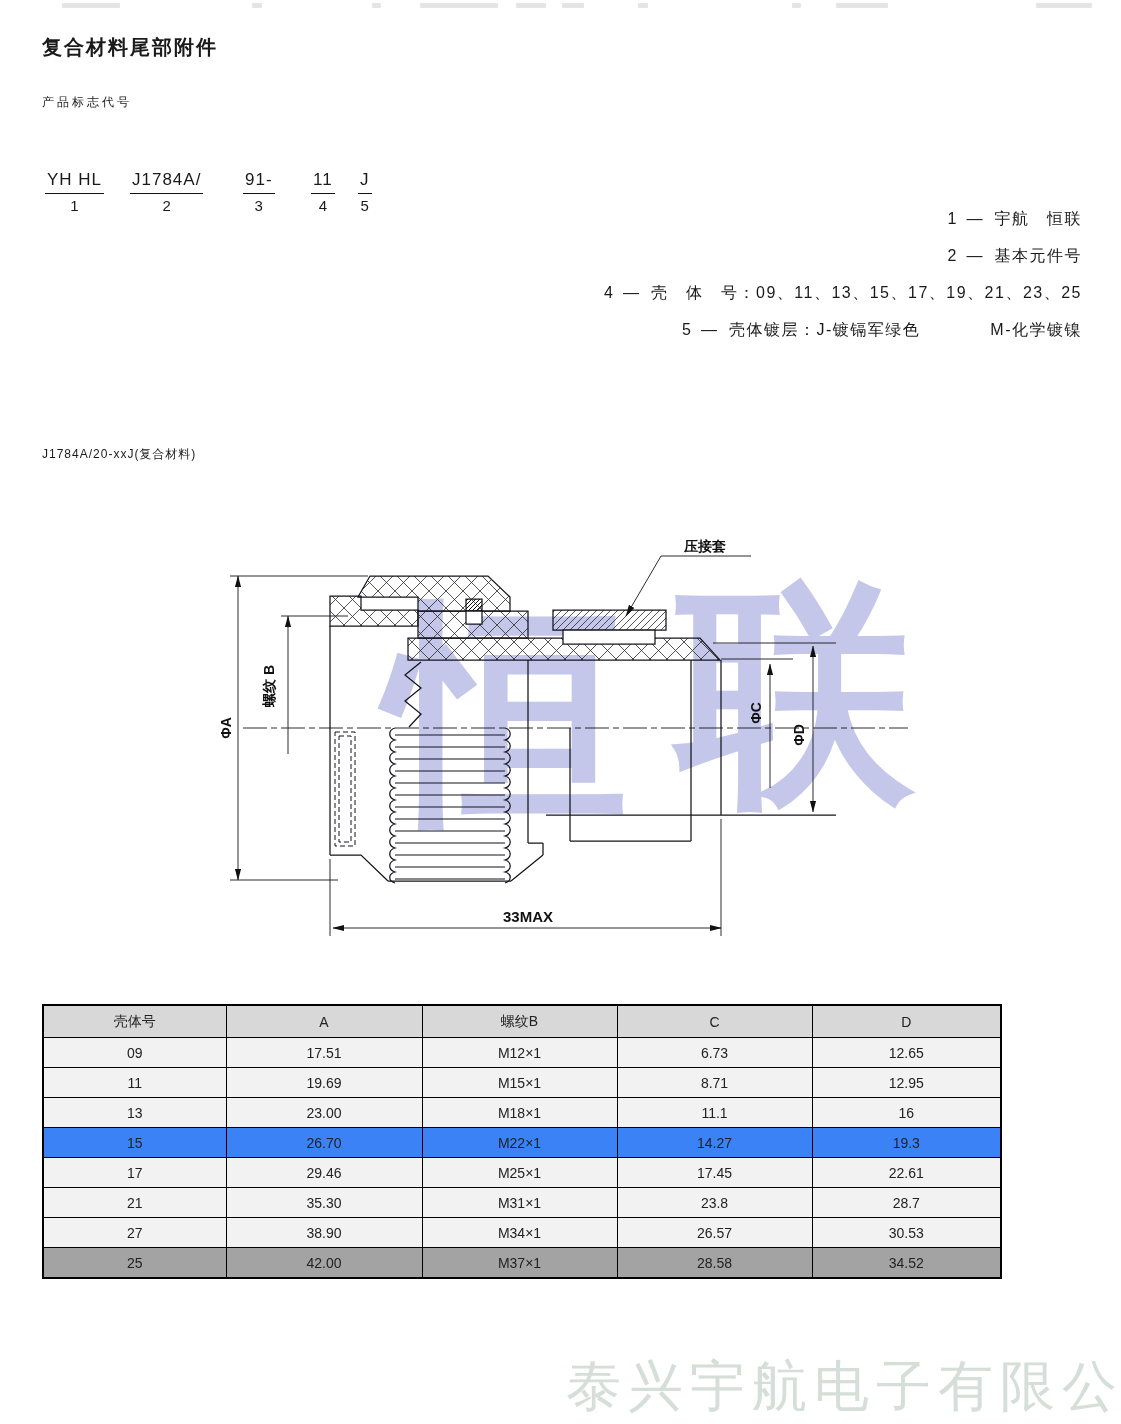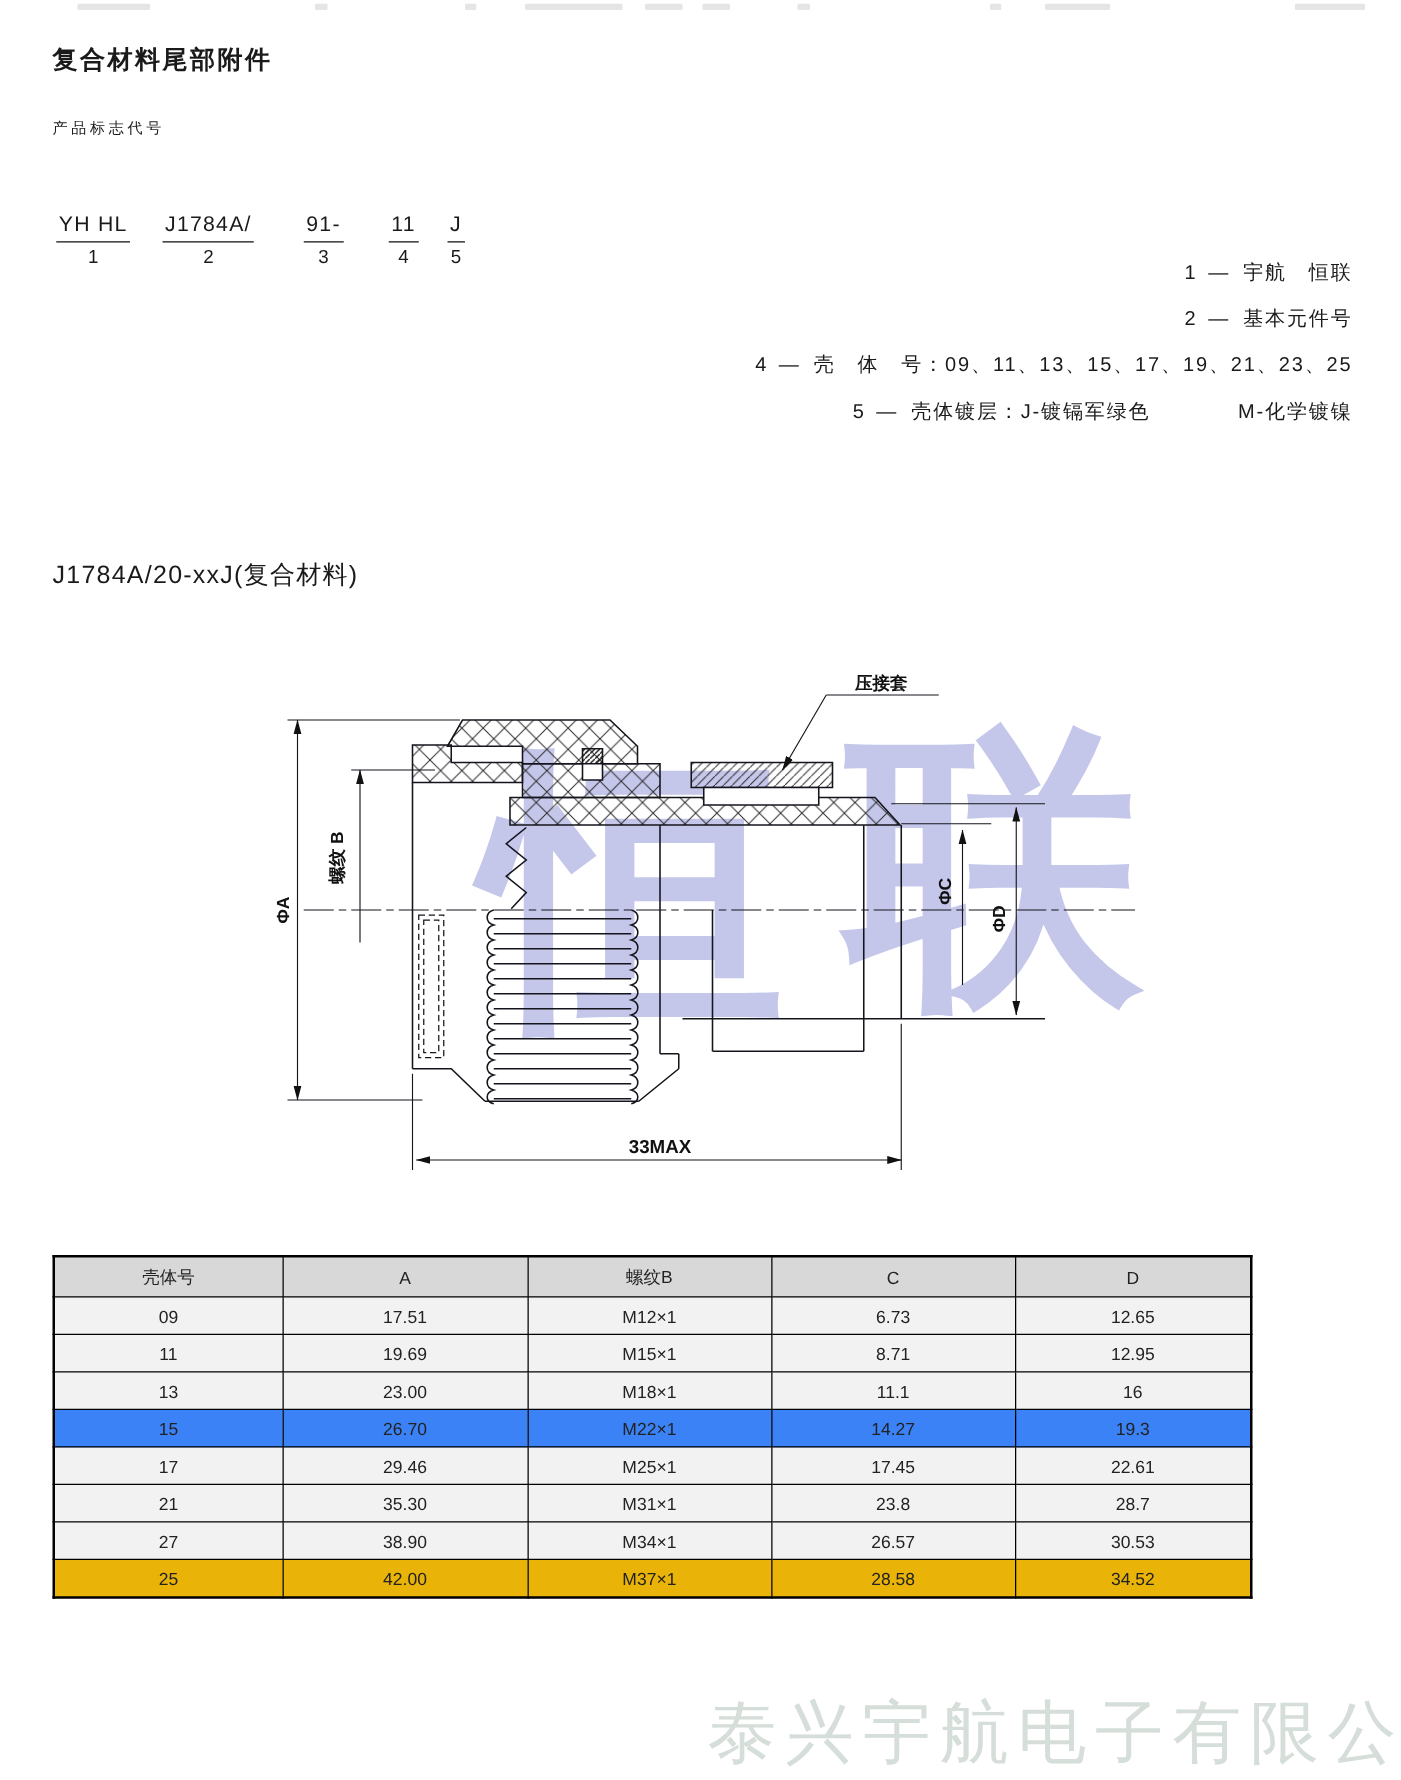--- a/index.html
+++ b/index.html
@@ -33,21 +33,21 @@
   .code-num{font-size:15px;padding-top:3px;text-align:center;}
 
   .legend-list{position:absolute;left:42px;top:200px;width:1040px;text-align:right;}
   .legend-row{height:37px;line-height:37px;font-size:16px;white-space:pre;}
   .lnum{display:inline-block;min-width:13px;}
   .ldash{margin:0 12px 0 10px;}
   .ltext{letter-spacing:1.5px;}
 
   .part-line{
     position:absolute;left:42px;top:446px;
-    font-size:20px;letter-spacing:1px;
+    font-size:12px;letter-spacing:1px;
   }
 
   .drawing{position:absolute;left:208px;top:523px;width:712px;height:452px;}
 
   .spec-table{
     position:absolute;left:42px;top:1004px;
     border-collapse:collapse;table-layout:fixed;
     font-size:14px;color:#222;
   }
   .spec-table th,.spec-table td{
@@ -259,21 +259,21 @@
         <td>23.8</td>
         <td>28.7</td>
       </tr>
       <tr style="background: rgb(242, 242, 242);">
         <td>27</td>
         <td>38.90</td>
         <td>M34×1</td>
         <td>26.57</td>
         <td>30.53</td>
       </tr>
-      <tr style="background: #eab308; margin-top: 32px;">
+      <tr style="background: #a3a3a3; margin-top: 32px;">
         <td>25</td>
         <td>42.00</td>
         <td>M37×1</td>
         <td>28.58</td>
         <td>34.52</td>
       </tr>
     </tbody>
 </table>
 
 <div class="footer-watermark" style="color: rgb(214, 222, 217);">泰兴宇航电子有限公司</div>

